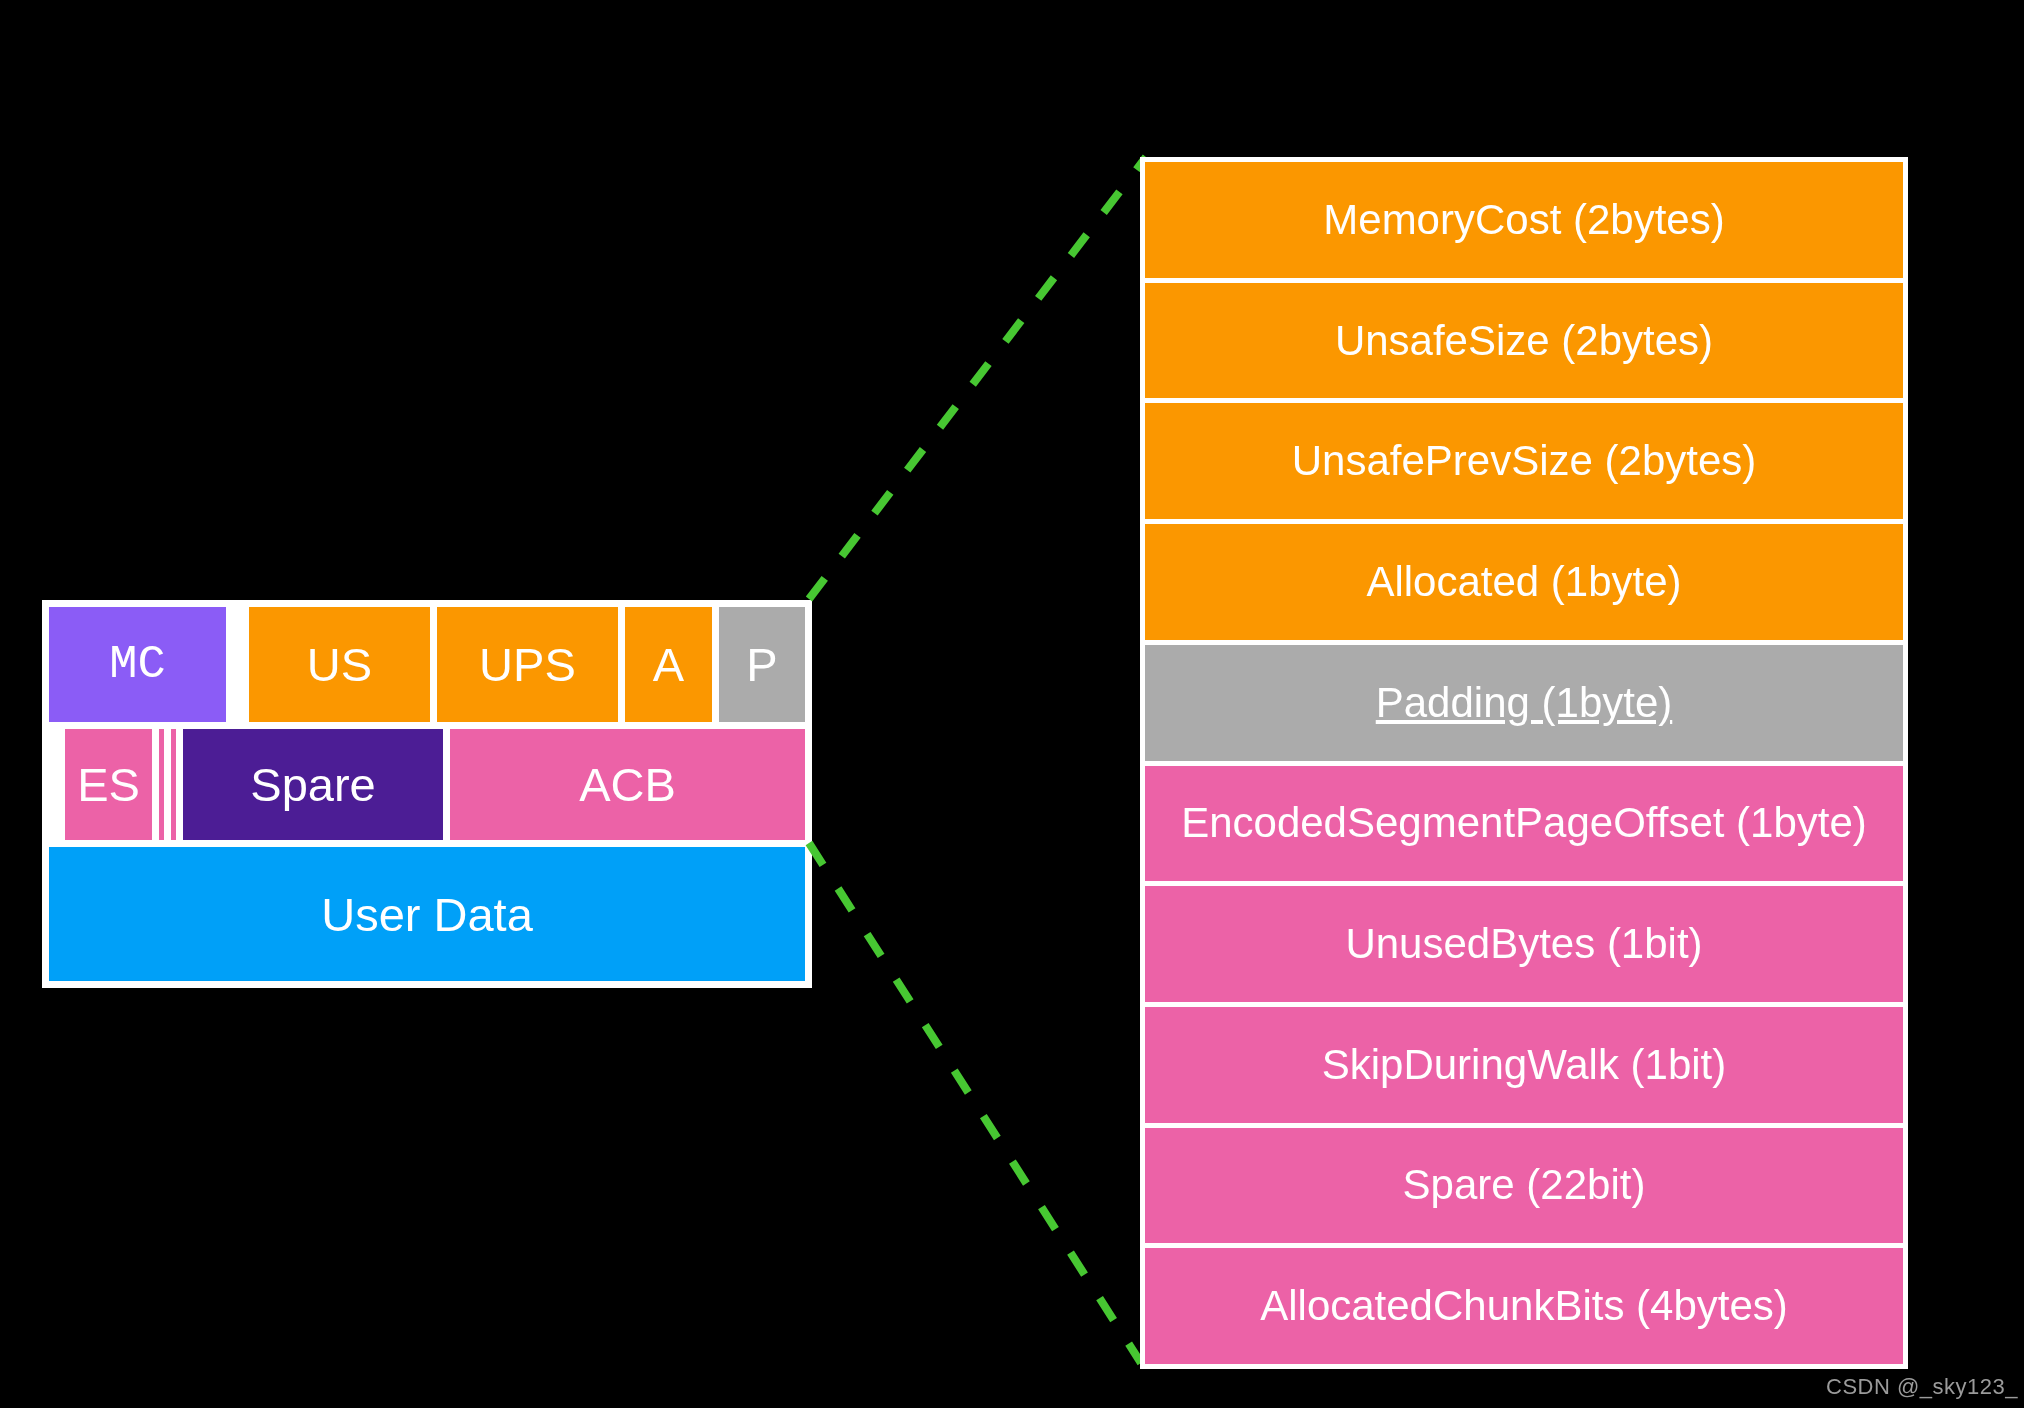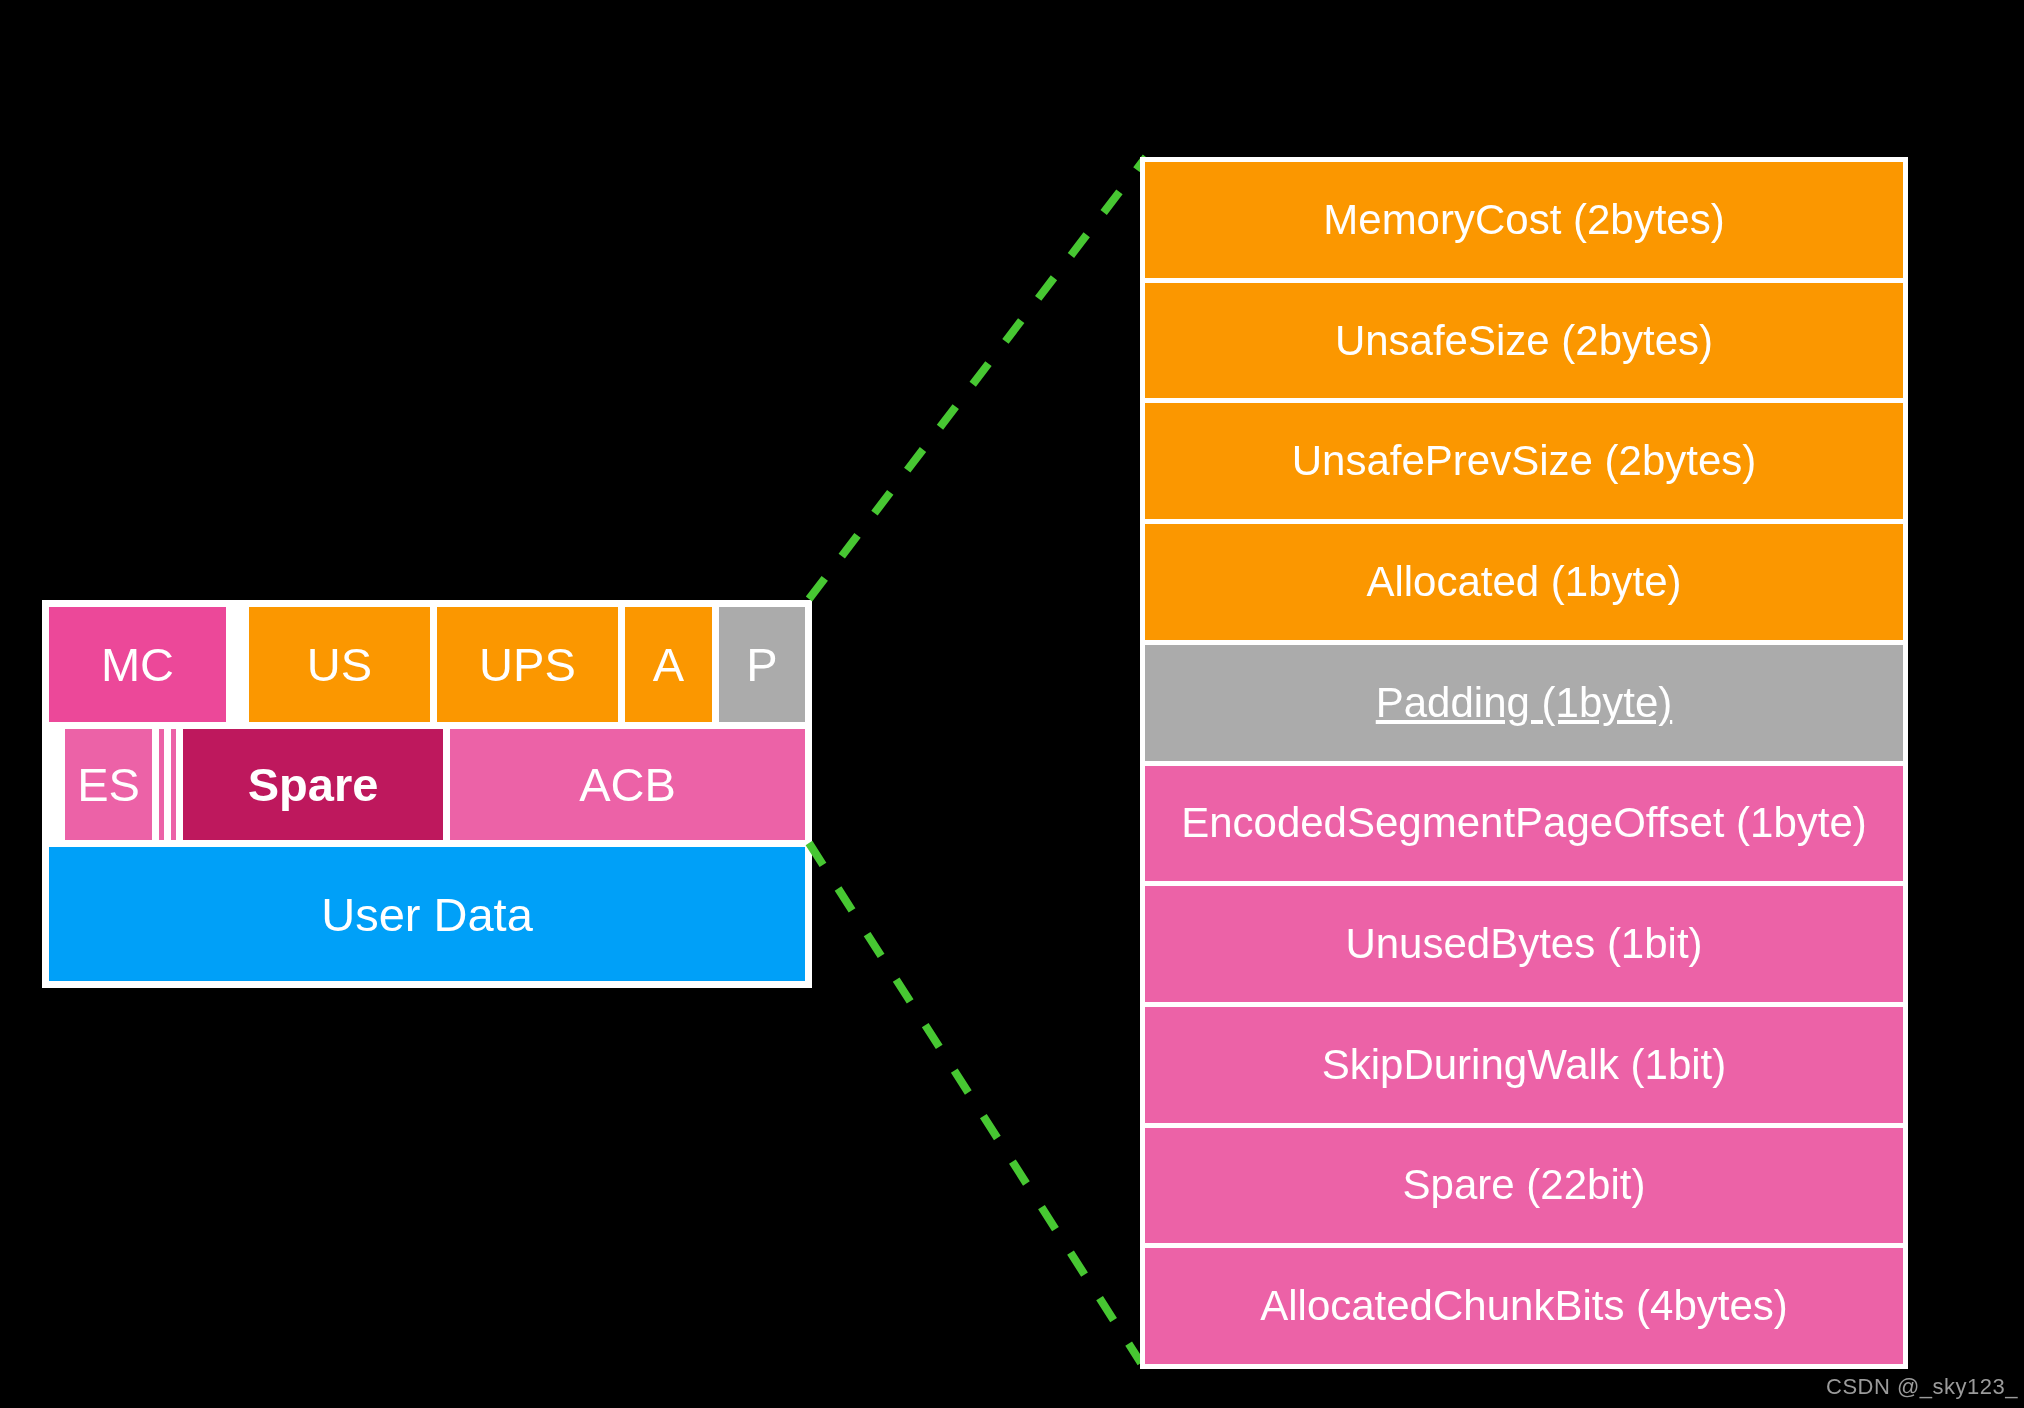--- a/index.html
+++ b/index.html
@@ -45,31 +45,31 @@
   
   .watermark{position:absolute;right:6px;bottom:8px;font-size:22px;letter-spacing:.5px;margin-top:9px;}
 </style>
 </head>
 <body>
 
 <div id="stage" style="background: rgb(0, 0, 0);">
 
   <div class="diagram" style="background: rgb(255, 255, 255);">
     <div class="drow r1">
-      <div class="cell w-mc" style="background: #ec4899;">MC</div>
+      <div class="cell w-mc" style="background: #8b5cf6; font-family: Liberation Mono, monospace;">MC</div>
       <div class="cell w-us" style="background: rgb(251, 151, 0);">US</div>
       <div class="cell w-ups" style="background: rgb(251, 151, 0);">UPS</div>
       <div class="cell w-a" style="background: rgb(251, 151, 0);">A</div>
       <div class="cell w-p" style="background: rgb(171, 171, 171);">P</div>
     </div>
     <div class="drow r2">
       <div class="cell w-es" style="background: rgb(236, 98, 167);">ES</div>
       <div class="cell sliver" style="background: rgb(236, 98, 167);"></div>
       <div class="cell sliver" style="background: rgb(236, 98, 167);"></div>
-      <div class="cell w-spare" style="background: #be185d; font-weight: bold;">Spare</div>
+      <div class="cell w-spare" style="background: #4c1d95;">Spare</div>
       <div class="cell w-acb" style="background: rgb(236, 98, 167);">ACB</div>
     </div>
     <div class="drow r3">
       <div class="cell w-full" style="background: rgb(0, 160, 248);">User Data</div>
     </div>
   </div>
 
   <svg class="connectors" viewBox="0 0 2024 1408" xmlns="http://www.w3.org/2000/svg">
     <line x1="809" y1="599" x2="1146" y2="157" style="stroke: rgb(71, 199, 50);"></line>
     <line x1="809" y1="843" x2="1141" y2="1363" style="stroke: rgb(71, 199, 50);"></line>

